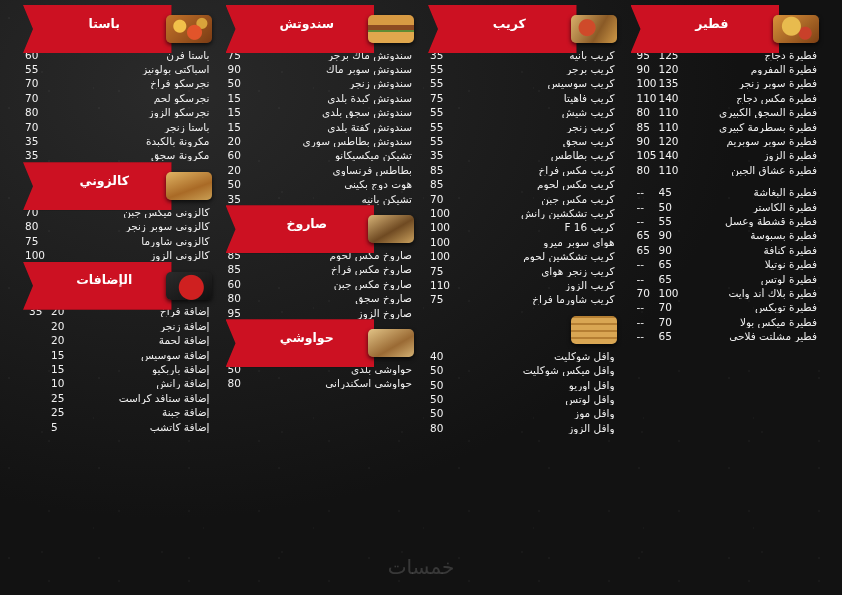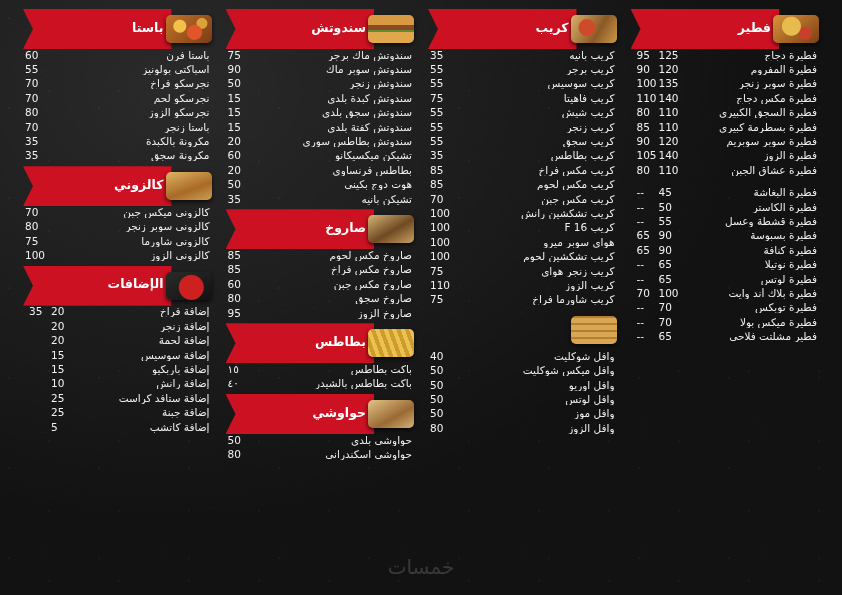--- a/index.html
+++ b/index.html
@@ -49,22 +49,22 @@
     display:flex;
     align-items:center;
     justify-content:flex-start;
     margin-bottom:4px;
   }
   .banner{
     background:#cc1122;
     height:36px;
     display:flex;
     align-items:center;
-    justify-content:flex-start;
-    padding:0 8px 4px 22px;
+    justify-content:center;
+    padding:0 8px 12px 22px;
     flex:1;
     clip-path:polygon(0 0, 100% 0, 100% 100%, 0 100%, 10px 50%);
     box-shadow:0 1px 2px rgba(0,0,0,.6);
   }
   .banner-title{
     color:#fff;
     font-size:12.5px;
     font-weight:bold;
     letter-spacing:.3px;
     white-space:nowrap;
@@ -472,38 +472,20 @@
               <span class="price">80</span>
             </div>
             <div class="row">
               <span class="name">صاروخ الزوز</span>
               <span class="price">95</span>
             </div>
           </div>
         </div>
         <div class="section">
           <div class="sec-head">
-            <div class="sec-img img-potato"></div>
-            <div class="banner">
-              <span class="banner-title">بطاطس</span>
-            </div>
-          </div>
-          <div class="items">
-            <div class="row">
-              <span class="name">باكت بطاطس</span>
-              <span class="price">١٥</span>
-            </div>
-            <div class="row">
-              <span class="name">باكت بطاطس بالشيدر</span>
-              <span class="price">٤٠</span>
-            </div>
-          </div>
-        </div>
-        <div class="section">
-          <div class="sec-head">
             <div class="sec-img img-shawerma"></div>
             <div class="banner">
               <span class="banner-title">حواوشي</span>
             </div>
           </div>
           <div class="items">
             <div class="row">
               <span class="name">حواوشي بلدي</span>
               <span class="price">50</span>
             </div>

